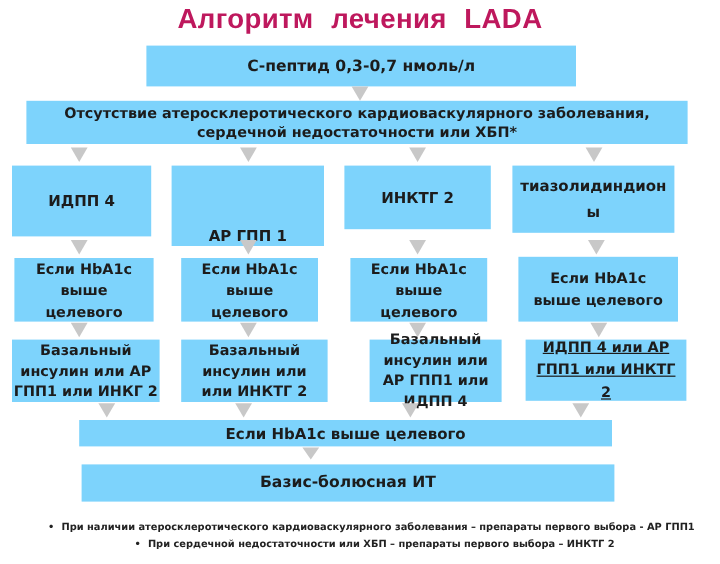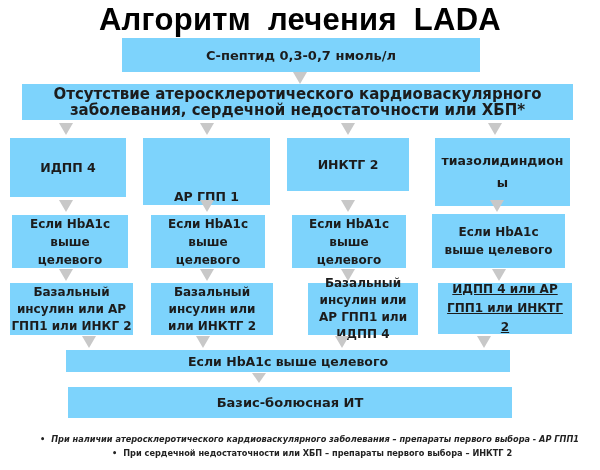--- a/index.html
+++ b/index.html
@@ -1,59 +1,59 @@
 <!DOCTYPE html>
 <html><head>
 <meta charset="utf-8">
 <style>
   html, body { margin:0; padding:0; background:#ffffff; }
   body { width:600px; height:470px; position:relative; overflow:hidden;
          font-family:"DejaVu Sans", sans-serif; color:#1a1a1a; }
   .title { position:absolute; left:0; top:2px; width:600px; text-align:center;
-           font-family:"Liberation Sans", sans-serif; font-weight:bold; font-size:31px;
-           color:#000000; letter-spacing:0.3px; word-spacing:8px; }
+           font-family:"Liberation Sans", sans-serif; font-weight:bold; font-size:23px;
+           color:#be185d; letter-spacing:0.3px; word-spacing:8px; }
   .box { position:absolute; background:#7dd3fc; display:flex; align-items:center;
          justify-content:center; text-align:center; font-weight:bold; font-size:12.5px;
          line-height:17px; color:#1c1c1c; box-sizing:border-box; padding:0 3px; }
   .box.small { font-size:12px; line-height:18px; }
   .arrow { position:absolute; width:0; height:0; border-left:7px solid transparent;
            border-right:7px solid transparent; border-top:12px solid #c8c8c8; }
   .note { position:absolute; font-size:8.2px; font-weight:bold; color:#222;
           white-space:nowrap; }
   .note .bullet { margin-right:6px; }
 </style>
 </head>
 <body>
 
 <div class="title">Алгоритм  лечения  LADA</div>
 
 <div class="box" style="left:122px; top:38px; width:358px; height:34px; font-size:13px;">
   <span>С-пептид 0,3-0,7 нмоль/л</span>
 </div>
 <div class="arrow" style="left:293px; top:72px;"></div>
 
-<div class="box" style="left:22px; top:84px; width:551px; height:36px; font-size:15px; line-height:16px; padding:0 10px;">
+<div class="box" style="left:22px; top:84px; width:551px; height:36px; font-size:12px; line-height:16px; padding:0 10px;">
   <span>Отсутствие атеросклеротического кардиоваскулярного заболевания, сердечной недостаточности или ХБП*</span>
 </div>
 
 <div class="arrow" style="left:59px; top:123px;"></div>
 <div class="arrow" style="left:200px; top:123px;"></div>
 <div class="arrow" style="left:341px; top:123px;"></div>
 <div class="arrow" style="left:488px; top:123px;"></div>
 
 <div class="box" style="left:10px; top:138px; width:116px; height:59px;align-items:center;">
   <span>ИДПП 4</span>
 </div>
 <div class="box" style="left:143px; top:138px; width:127px; height:67px;align-items:flex-end;">
   <span>АР ГПП 1</span>
 </div>
 <div class="box" style="left:287px; top:138px; width:122px; height:53px;">
   <span>ИНКТГ 2</span>
 </div>
-<div class="box" style="left:427px; top:138px; width:135px; height:68px; line-height:22px; padding:0 12px;margin-left:8px;">
+<div class="box" style="left:427px; top:138px; width:135px; height:56px; line-height:22px; padding:0 12px;">
   <span>тиазолидиндион ы</span>
 </div>
 
 <div class="arrow" style="left:59px; top:200px;"></div>
 <div class="arrow" style="left:200px; top:200px;"></div>
 <div class="arrow" style="left:341px; top:200px;"></div>
 <div class="arrow" style="left:490px; top:200px;"></div>
 
 <div class="box small" style="left:12px; top:215px; width:116px; height:53px; padding:0 8px;">
   <span>Если HbA1c выше целевого</span>
@@ -93,18 +93,18 @@
 
 <div class="box" style="left:66px; top:350px; width:444px; height:22px; font-size:12.5px;">
   <span>Если HbA1c выше целевого</span>
 </div>
 <div class="arrow" style="left:252px; top:373px; border-top-width:10px;"></div>
 
 <div class="box" style="left:68px; top:387px; width:444px; height:31px; font-size:13px;">
   <span>Базис-болюсная ИТ</span>
 </div>
 
-<div class="note" style="left:40px; top:434px;font-style:italic;">
+<div class="note" style="left:40px; top:434px;">
   <span class="bullet">•</span><span>При наличии атеросклеротического кардиоваскулярного заболевания – препараты первого выбора - АР ГПП1</span>
 </div>
 <div class="note" style="left:112px; top:448px;">
   <span class="bullet">•</span><span>При сердечной недостаточности или ХБП – препараты первого выбора – ИНКТГ 2</span>
 </div>
 
 </body></html>

